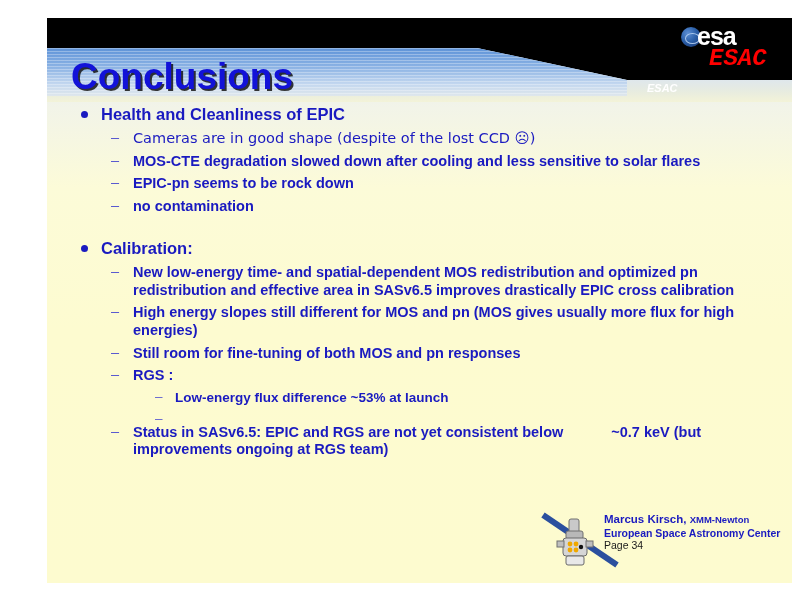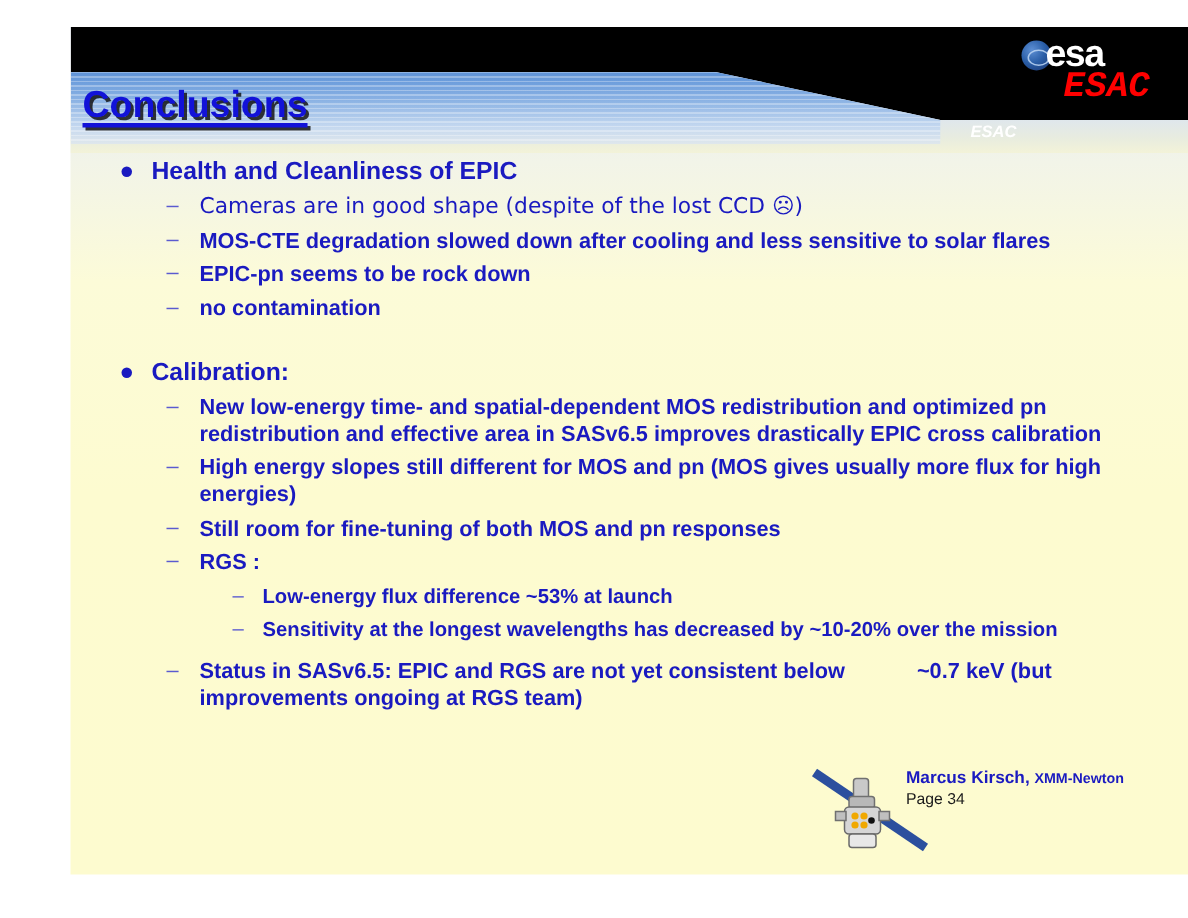--- a/index.html
+++ b/index.html
@@ -115,26 +115,25 @@
     font-size: 11px;
     font-style: italic;
     font-weight: bold;
     color: #ffffff;
     z-index: 4;
   }
 
   
   .title {
     position: absolute;
-    left: 8px;
+    left: 24px;
     top: 38px;
-    font-size: 25px;
+    font-size: 37px;
     font-weight: bold;
     color: #1212d8;
-    text-decoration: underline;
     text-underline-offset: 4px;
     text-decoration-thickness: 3px;
     text-shadow: 2px 2px 0 rgba(20,20,20,0.85);
     z-index: 3;
     letter-spacing: 0px;
   }
 
   
   .body {
     position: absolute;
@@ -335,21 +334,20 @@
     <div class="sp-sm"></div>
 
     <div class="l3">
       <span class="dash">–</span>
       <span>Low-energy flux difference ~53% at launch</span>
     </div>
     <div class="sp-sm"></div>
 
     <div class="l3">
       <span class="dash">–</span>
-      <span>Sensitivity at the longest wavelengths has decreased by ~10-20% over the mission</span>
     </div>
     <div class="sp-md"></div>
 
     <div class="l2">
       <span class="dash">–</span>
       <span>Status in SASv6.5:  EPIC and RGS are not yet consistent below</span><span class="gap-wide"></span><span>~0.7 keV (but improvements ongoing at RGS team)</span>
     </div>
 
   </div>
 
@@ -370,18 +368,19 @@
         <rect x="18" y="30" width="7" height="6" fill="#bfbfbf" stroke="#707070" stroke-width="1"></rect>
         <rect x="47" y="30" width="7" height="6" fill="#bfbfbf" stroke="#707070" stroke-width="1"></rect>
       </g>
     </svg>
 
     <div class="credit">
       <div class="line1">
         <span>Marcus Kirsch,</span>
         <span class="small">XMM-Newton</span>
       </div>
+      <div class="line2">European Space Astronomy Center</div>
       <div class="line3">Page 34</div>
     </div>
 
   </div>
 
 </div>
 
 </body></html>

